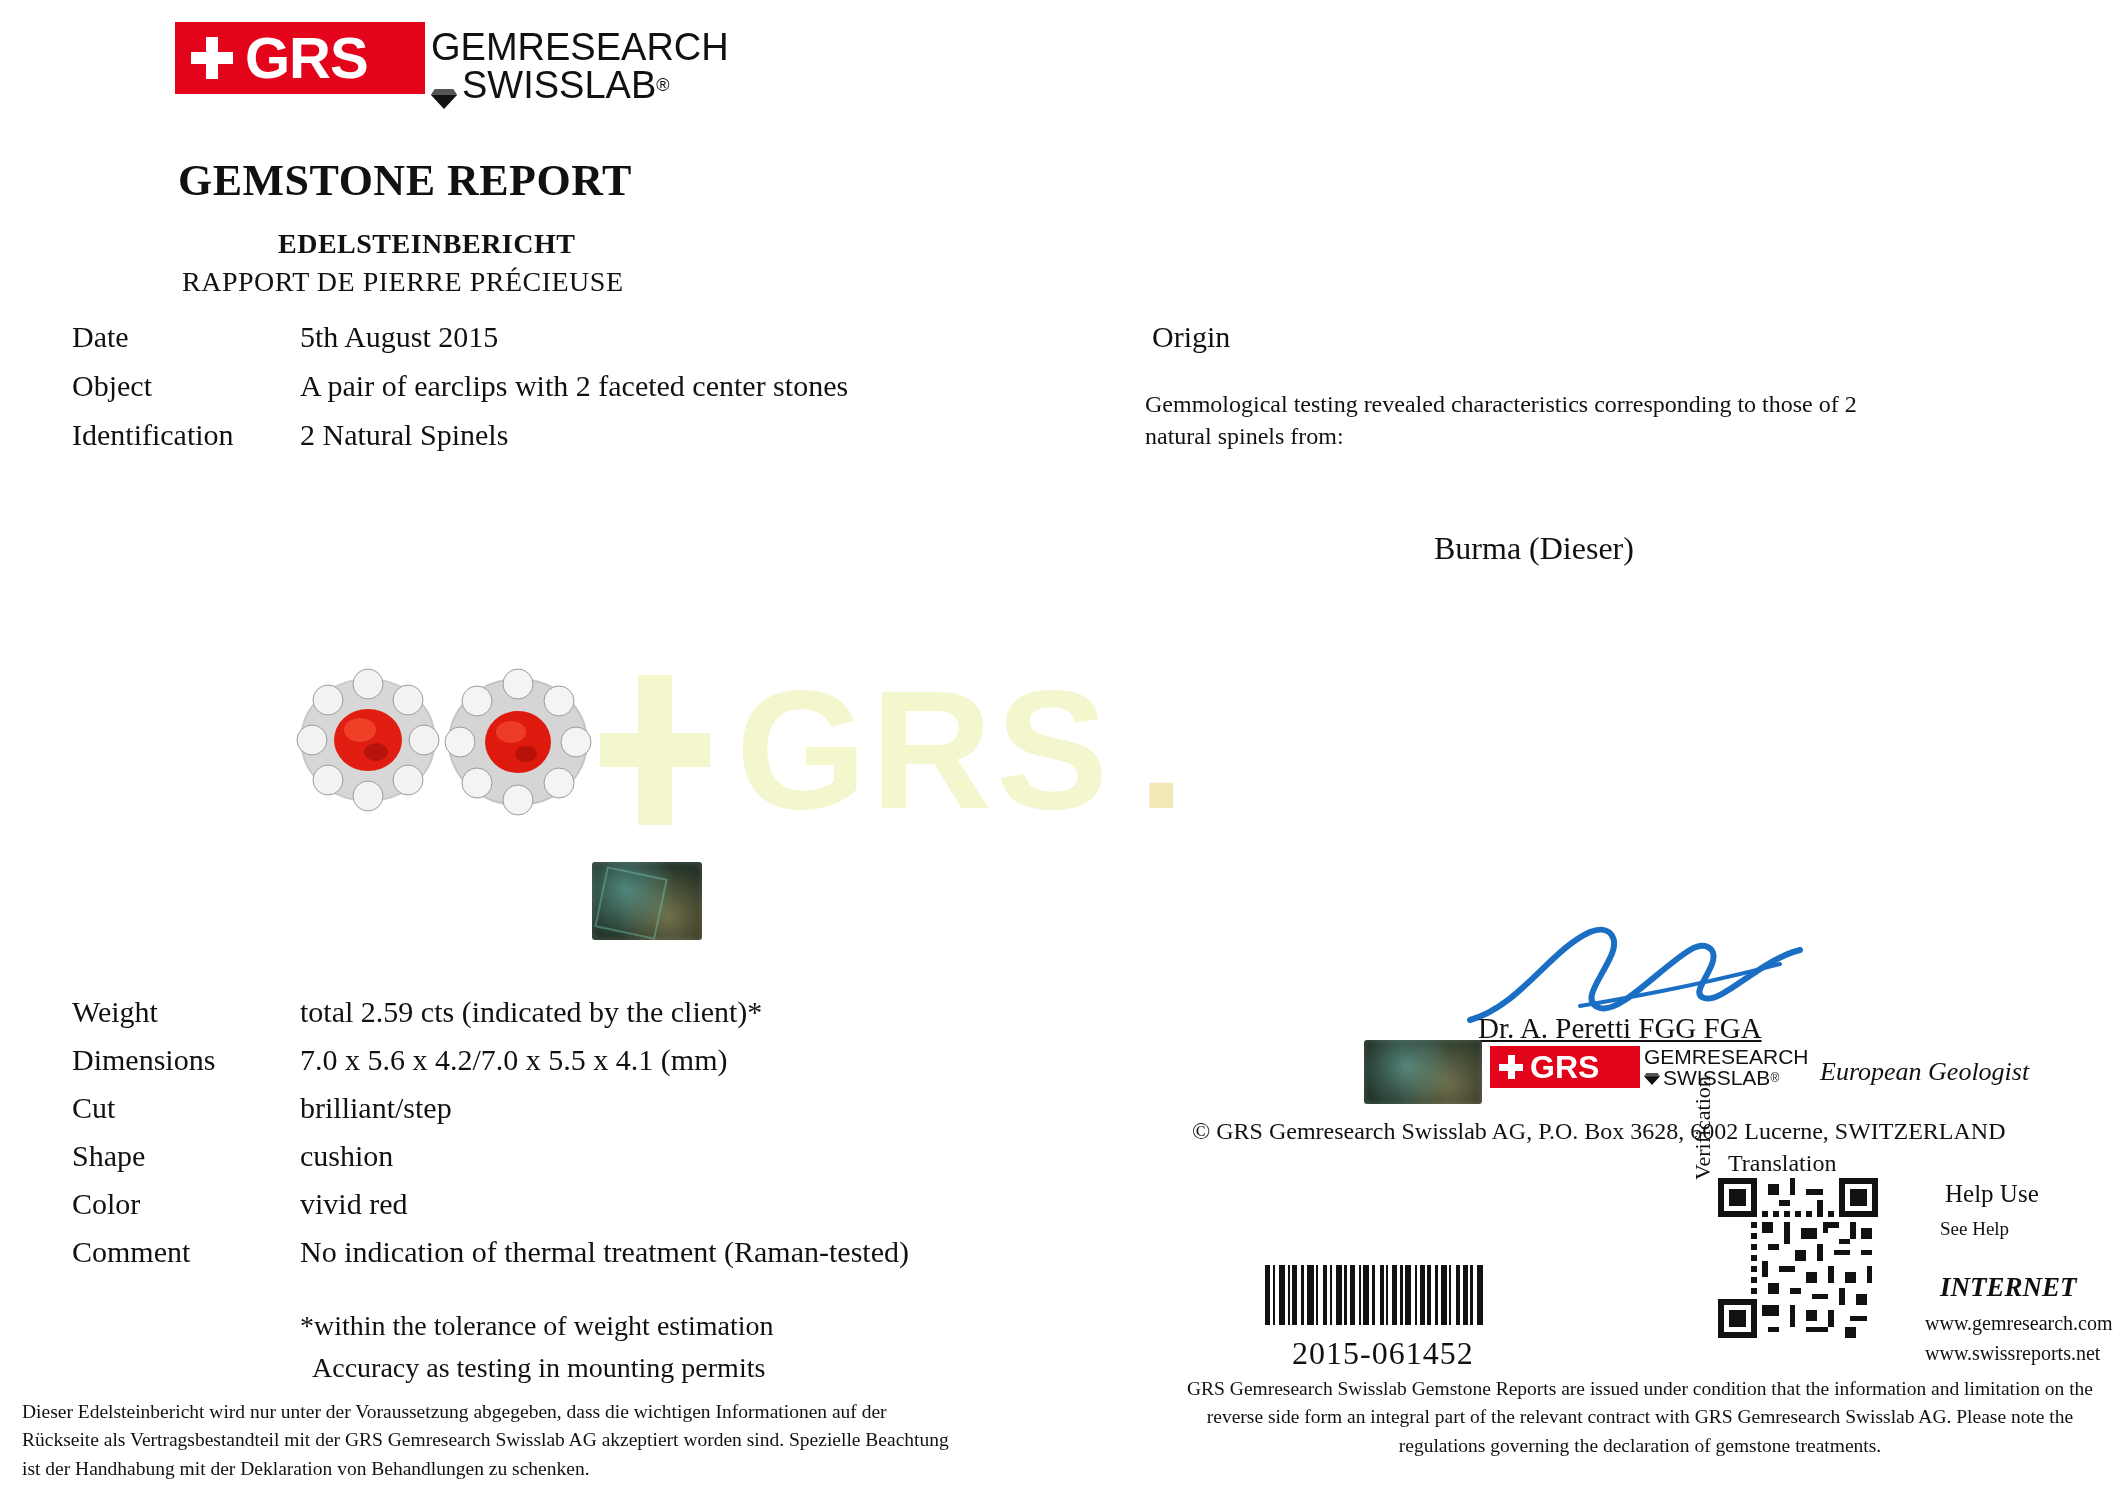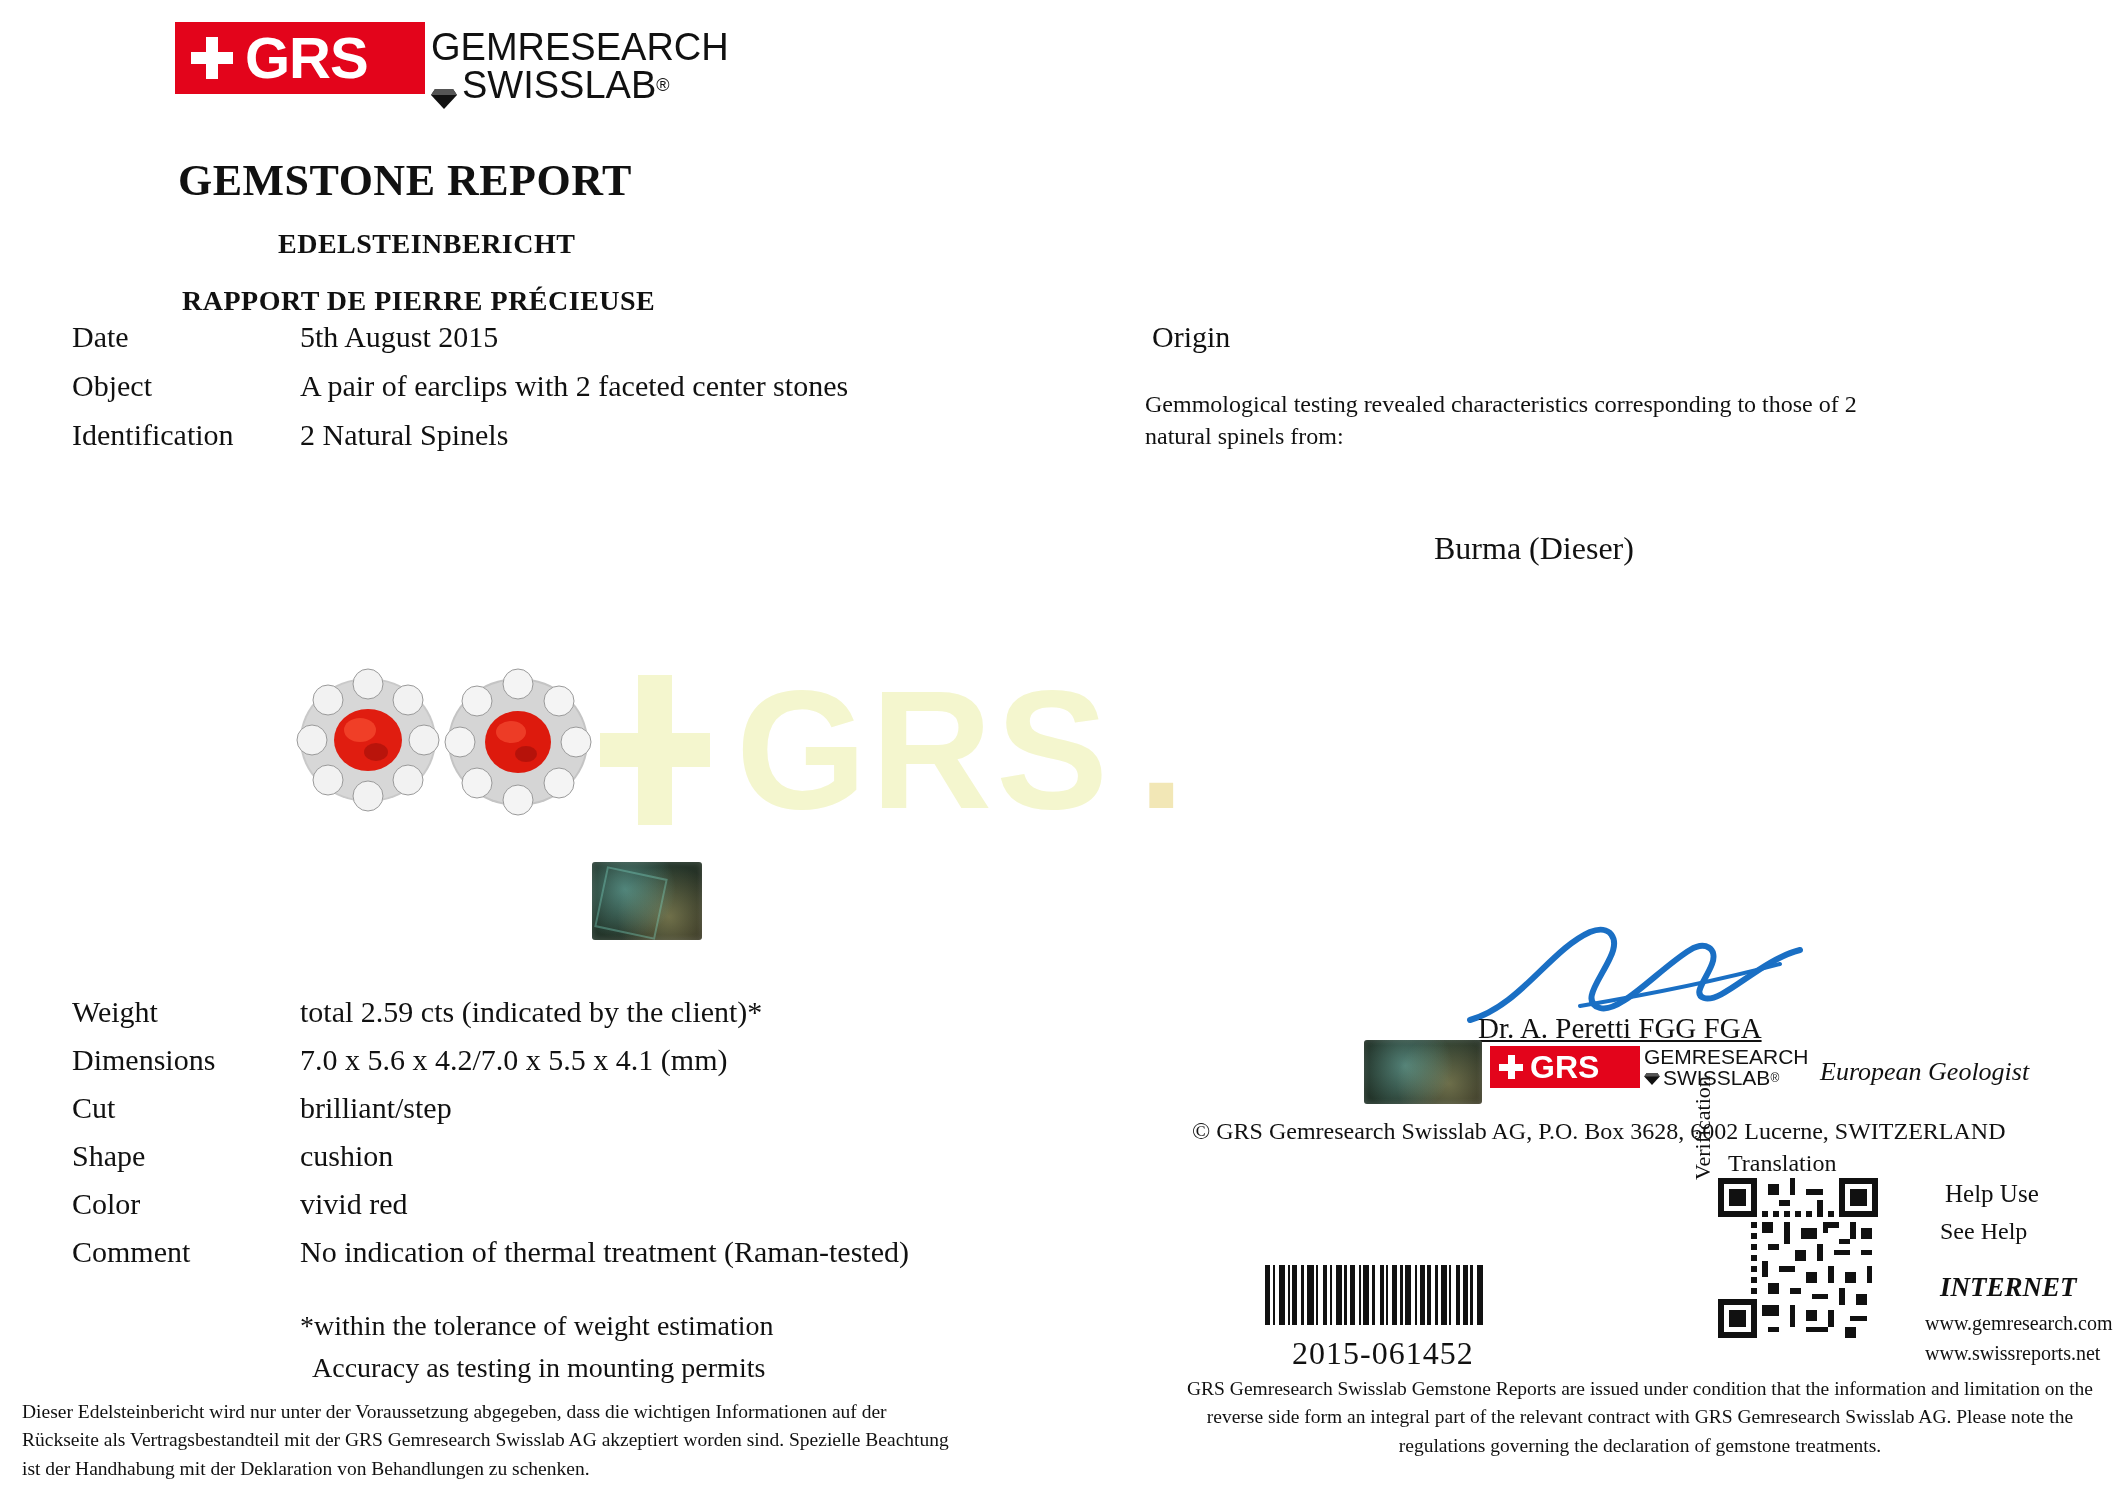--- a/index.html
+++ b/index.html
@@ -150,23 +150,22 @@
     top: 228px;
     font-size: 28px;
     font-weight: bold;
     letter-spacing: 0.5px;
   }
   .title-sub2 {
     position: absolute;
     left: 182px;
     top: 266px;
     font-size: 28px;
-    font-weight: bold;
+    font-weight: normal;
     letter-spacing: 0.5px;
-    margin-top: 19px;
   }
 
   
   .fields-top {
     position: absolute;
     left: 72px;
     top: 320px;
     width: 930px;
   }
   .frow {
@@ -385,21 +384,21 @@
   .code-use {
     position: absolute;
     left: 1945px;
     top: 1180px;
     font-size: 25px;
   }
   .see-help {
     position: absolute;
     left: 1940px;
     top: 1218px;
-    font-size: 24px;
+    font-size: 19px;
   }
   .internet {
     position: absolute;
     left: 1940px;
     top: 1272px;
     font-size: 27px;
     font-weight: bold;
     font-style: italic;
   }
   .url1 {

